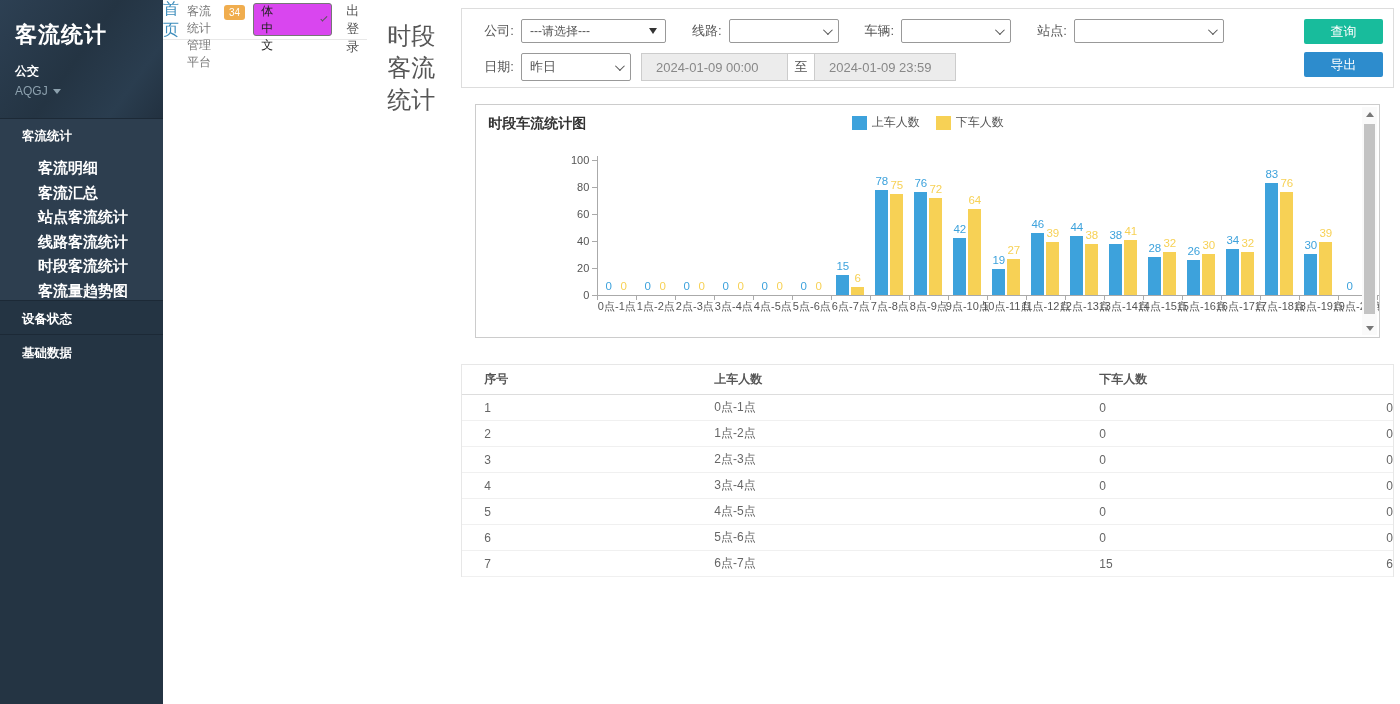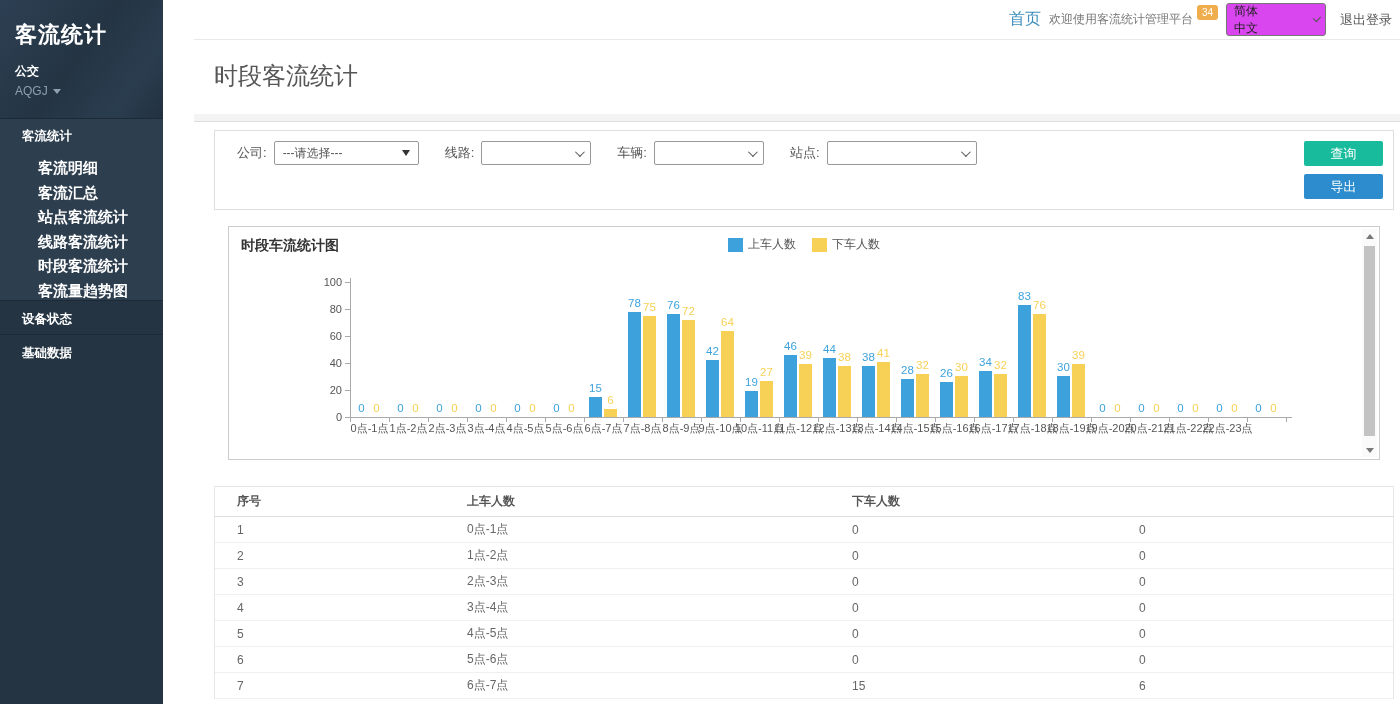--- a/index.html
+++ b/index.html
@@ -13,21 +13,21 @@
   .app-title { font-size:22px; font-weight:bold; letter-spacing:1px; }
   .org { font-size:12px; font-weight:bold; margin-top:13px; }
   .org-code { font-size:12px; color:#8da1ae; margin-top:4px; display:flex; align-items:center; gap:5px; cursor:pointer; }
   .caret-down { width:0; height:0; border-left:4px solid transparent; border-right:4px solid transparent; border-top:5px solid #8da1ae; display:inline-block; }
   .menu-section { padding:9px 0 8px 22px; font-size:12.5px; font-weight:bold; border-top:1px solid #1c2936; cursor:pointer; }
   .menu-section.tall { padding:10px 0 10px 22px; height:34px; }
   .group-expanded { background:#2d3e4f; }
   .submenu-item { padding:6px 0 6px 38px; font-size:15px; font-weight:bold; cursor:pointer; height:24.5px; }
 
   
-  .main { flex:1; display:flex; flex-direction:column; background:#fff;padding-left:31px; }
+  .main { flex:1; display:flex; flex-direction:row; background:#fff; }
   .topbar { height:40px; min-height:40px; border-bottom:1px solid #e8e8e8; display:flex; align-items:center; justify-content:flex-end; padding-right:8px; }
   .home-link { color:#3c8dbc; font-size:16px; cursor:pointer; margin-right:8px; }
   .welcome { color:#777; font-size:12px; }
   .notif-badge { background:#f0ad4e; color:#fff; font-size:10px; border-radius:3px; padding:2px 5px; position:relative; top:-7px; margin:0 8px 0 4px; }
   .lang-select { width:100px; height:33px; border:1px solid #767676; border-radius:3px; font-size:12px; color:#222; display:flex; align-items:center; justify-content:space-between; padding:0 7px; background:#d946ef; cursor:pointer;gap:44px; }
   .logout { color:#555; font-size:13px; margin-left:14px; cursor:pointer; }
 
   .page-head { padding:14px 0 0 20px; }
   .page-title { font-size:24px; color:#565656; font-weight:normal; margin:6px 0 10px; }
   .breadcrumb { font-size:12px; color:#999; }
@@ -143,20 +143,32 @@
         <span class="flabel">车辆:</span>
         <div class="sel" style="width:110px">
           <span></span>
           <span class="chev"></span>
         </div>
         <span class="gap"></span>
         <span class="flabel">站点:</span>
         <div class="sel" style="width:150px">
           <span></span>
           <span class="chev"></span>
+        </div>
+      </div>
+      <div class="frow frow2">
+        <span class="flabel">日期:</span>
+        <div class="sel tall" style="width:110px">
+          <span>昨日</span>
+          <span class="chev"></span>
+        </div>
+        <div class="date-group">
+          <div class="date-cell date-in">2024-01-09 00:00</div>
+          <div class="date-cell date-sep">至</div>
+          <div class="date-cell date-in" style="width:140px">2024-01-09 23:59</div>
         </div>
       </div>
       <button class="btn btn-query">查询</button>
       <button class="btn btn-export">导出</button>
     </section>
 
     <section class="chart-card">
       <div class="chart-title">时段车流统计图</div>
       <div class="legend">
         <div class="legend-item">

